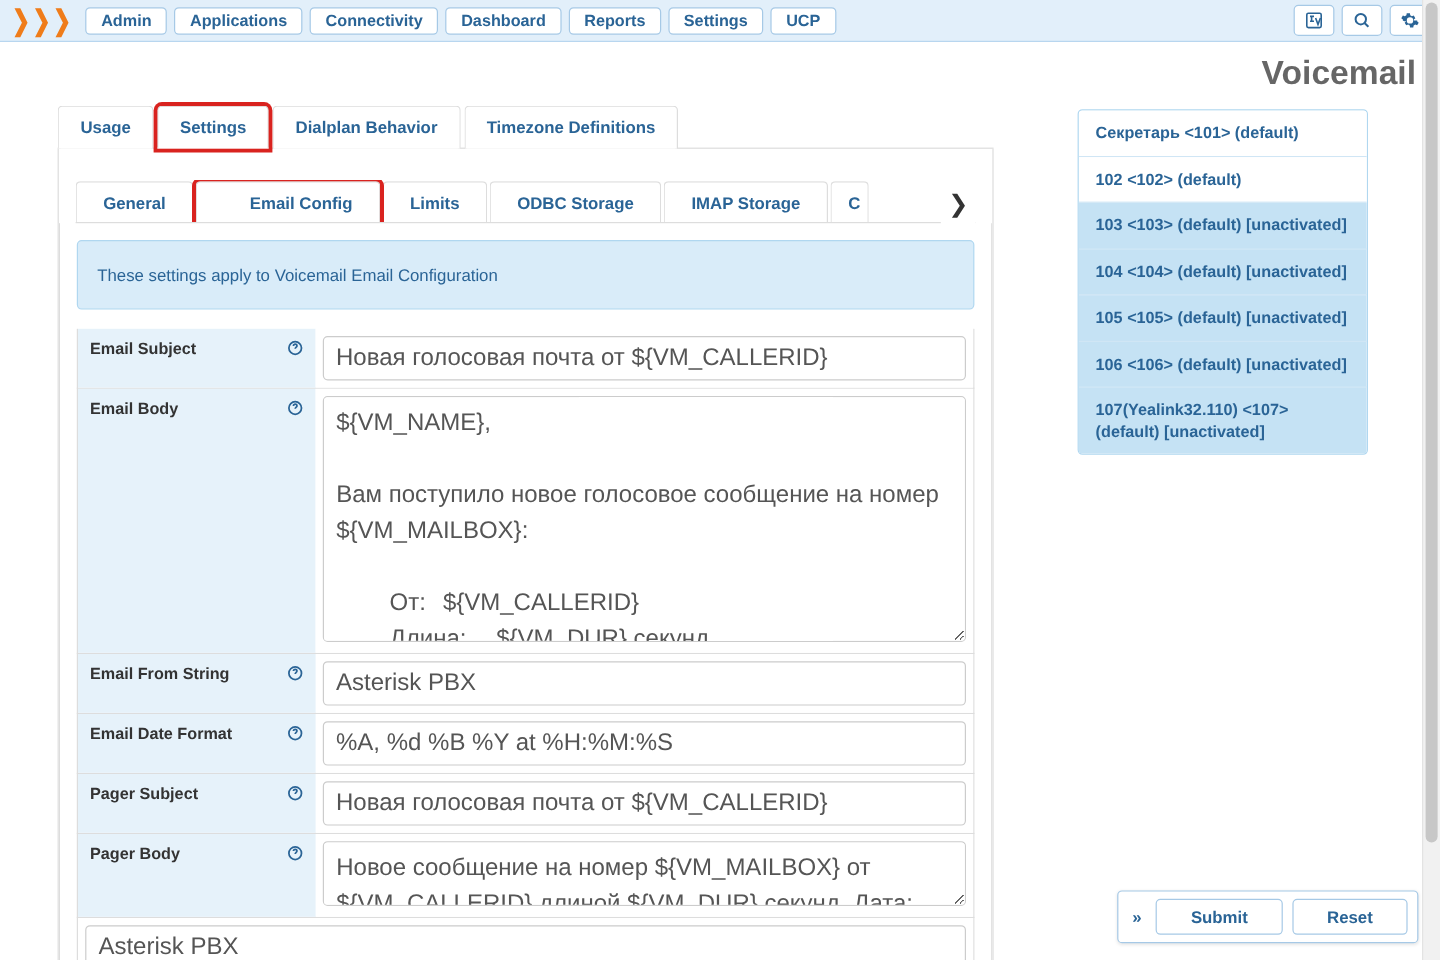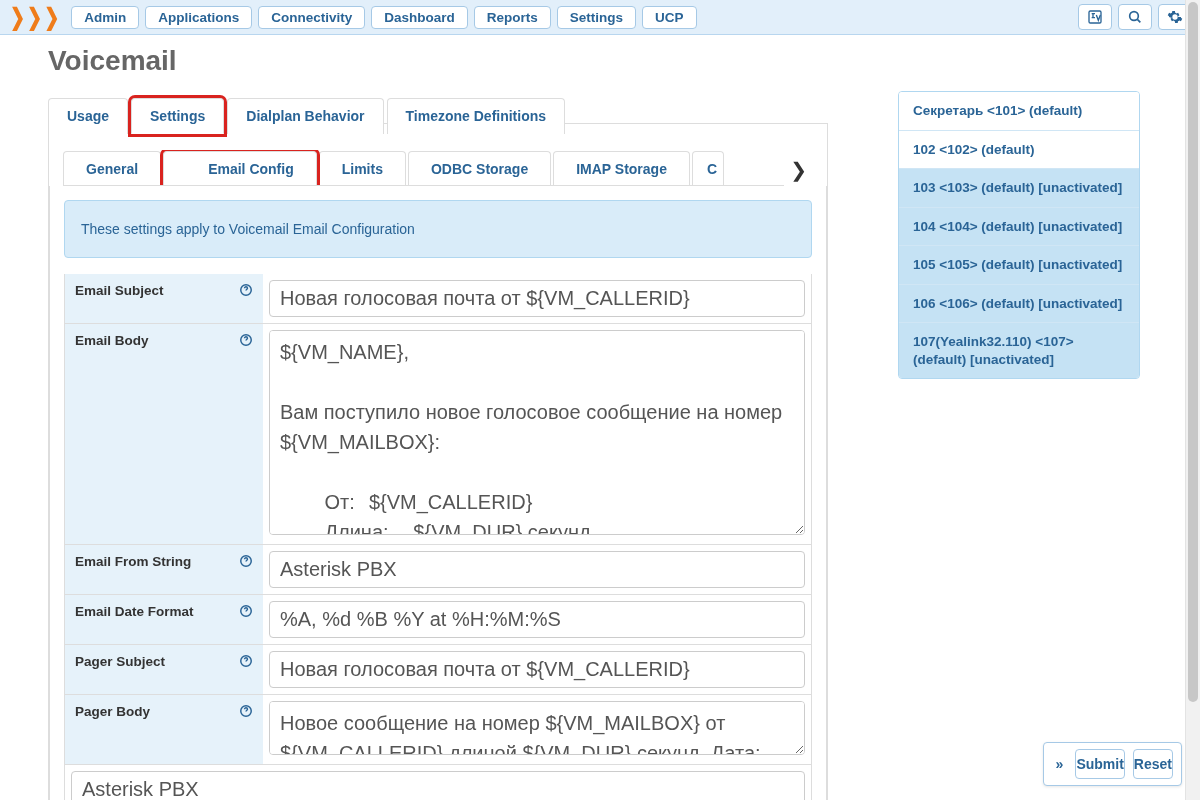--- a/index.html
+++ b/index.html
@@ -62,39 +62,40 @@
   }
   .iconbtn svg { width: 16px; height: 16px; }
   .page {
     padding: 4px 20px 0 48px;
   }
   h1.page-title {
     font-size: 28px;
     color: #666;
     font-weight: 600;
     margin: 6px 0 10px 0;
+    text-align: right;
   }
   .tabrow {
     display: flex;
     border-bottom: 1px solid #ddd;
     position: relative;
   }
   .tab {
     border: 1px solid #ddd;
     border-bottom: none;
     background: #fff;
     color: #2a6496;
     font-weight: bold;
     padding: 9px 18px;
     border-radius: 4px 4px 0 0;
     margin-right: 3px;
     cursor: pointer;
     font-size: 14px;
     position: relative;
-    top: 11px;
+    top: 1px;
   }
   .tab.active {
     background: #fff;
     border-bottom: 1px solid #fff;
   }
   .tab.hl {
     box-shadow: 0 0 0 3px #d9231f;
     z-index: 2;
   }
   .subtabwrap {
@@ -239,21 +240,21 @@
     color: #2a6496;
     cursor: pointer;
     padding: 2px 4px;
     font-weight: bold;
   }
   .bb-btn {
     background: #fff;
     border: 1px solid #a6c9e6;
     color: #2a6496;
     border-radius: 4px;
-    padding: 6px 0;
+    padding: 6px 28px;
     font-weight: bold;
     cursor: pointer;
     font-size: 14px;
   }
   .vscroll {
     position: absolute;
     right: 0;
     top: 0;
     bottom: 0;
     width: 15px;

